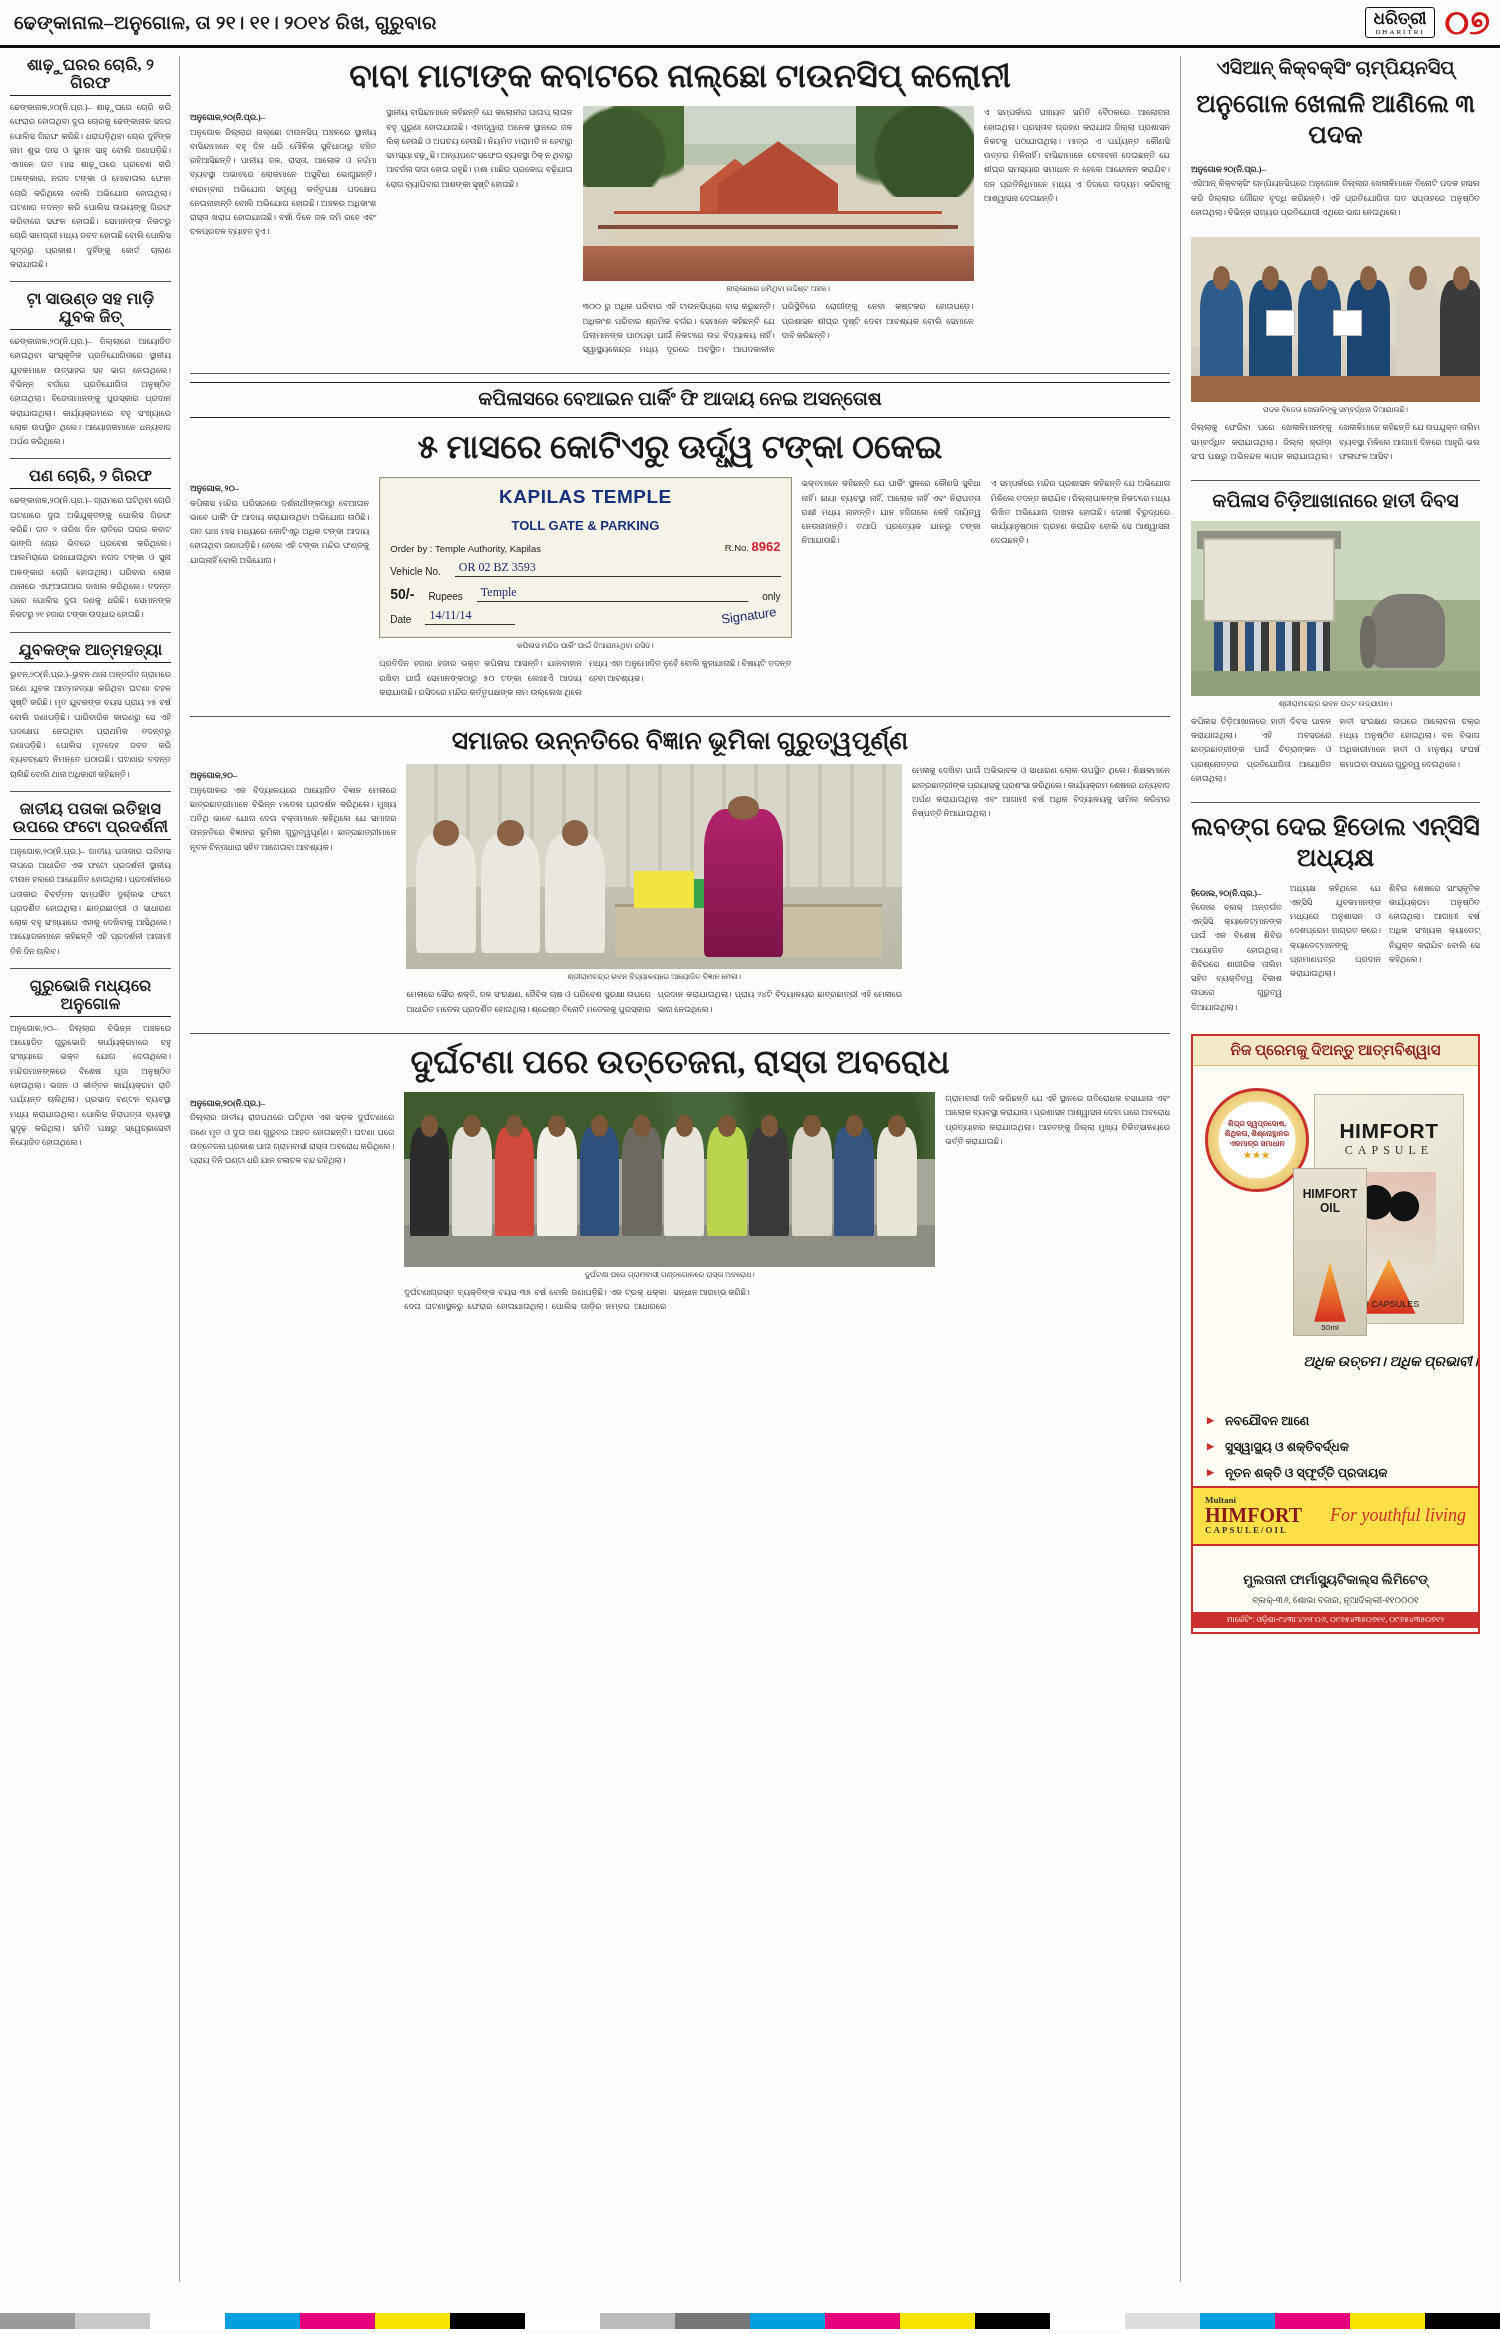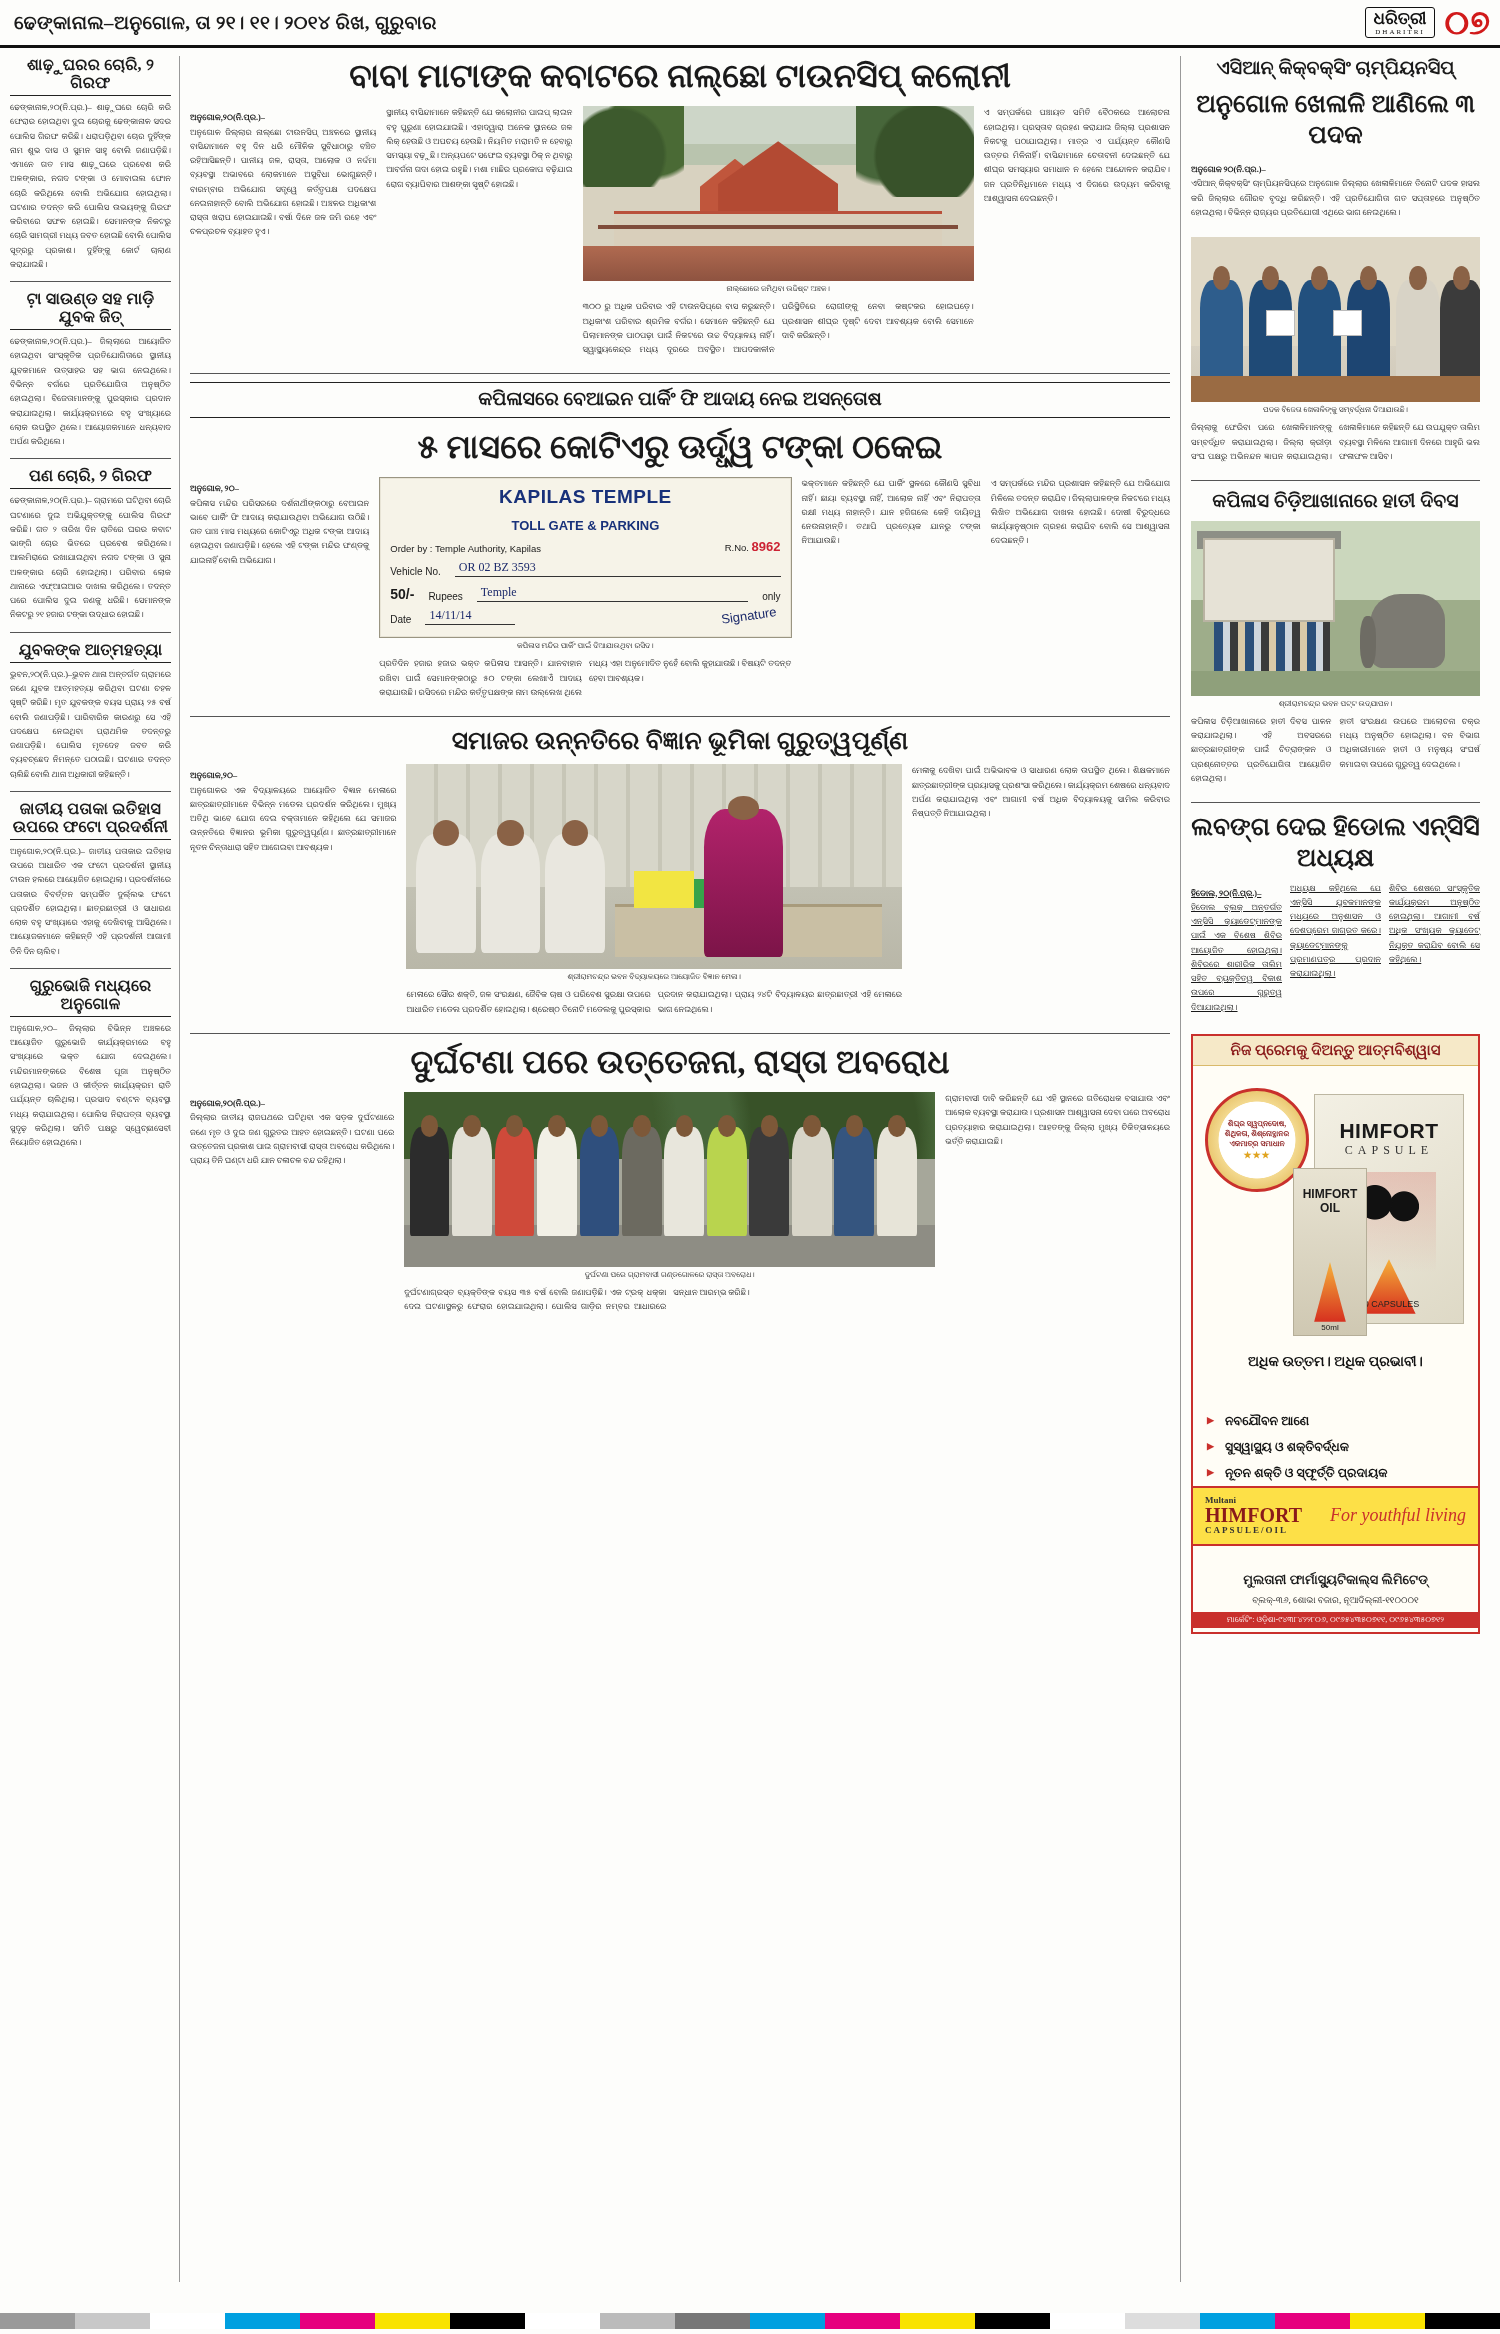--- a/index.html
+++ b/index.html
@@ -219,22 +219,22 @@
   .ad .box .flame { position:absolute; left:32%; bottom:4%; width:36%; height:24%;
      background:linear-gradient(#f6b23a,#d6301f); clip-path:polygon(50% 0,100% 100%,0 100%); }
   .ad .box .caps { position:absolute; left:0; right:0; bottom:6%; text-align:center; font-size:9px; color:#222; font-family:"Liberation Sans", sans-serif;}
   .ad .bottle {
     position:absolute; left:100px; top:132px; width:74px; height:168px;
     background:linear-gradient(#e8e3d2,#cfc8b2); border:1px solid #b5ae98;
   }
   .ad .bottle .bl { text-align:center; font-size:12px; font-weight:bold; margin-top:18px; font-family:"Liberation Sans", sans-serif; }
   .ad .bottle .fl { position:absolute; left:28%; bottom:8%; width:44%; height:36%;
      background:linear-gradient(#f6b23a,#d6301f); clip-path:polygon(50% 0,100% 100%,0 100%); }
-  .ad .tagline { position:absolute; left:0; right:0; top:318px; text-align:center;
-     font-size:14px; font-weight:bold; color:#111; }
+  .ad .tagline { position:absolute; left:0; right:0; top:318px; text-align:right;
+     font-size:14px; font-weight:bold; color:#111;font-style:italic; }
   .ad ul { list-style:none; margin:348px 0 0 0; padding:0 14px; }
   .ad li { font-size:12.5px; margin:11px 0; position:relative; padding-left:18px; font-weight:bold; color:#111; }
   .ad li:before { content:"\25B6"; position:absolute; left:0; top:1px; color:#c9302c; font-size:9px; }
   .ad .footerbar {
     position:absolute; left:0; right:0; bottom:86px; height:60px;
     background:#fde047; border-top:2px solid #c9302c; border-bottom:2px solid #c9302c;
     display:flex; align-items:center; justify-content:space-between; padding:0 12px;
   }
   .ad .footerbar .fb-l { font-size:20px; font-weight:bold; color:#8a1a1a; line-height:1.05; }
   .ad .footerbar .fb-l small { display:block; font-size:9px; color:#333; letter-spacing:2px; }
@@ -552,21 +552,21 @@
         <div style="display:flex; gap:8px;">
           <div style="flex:1 1 0;" class="body-sm">କପିଳାସ ଚିଡ଼ିଆଖାନାରେ ହାତୀ ଦିବସ ପାଳନ କରାଯାଇଥିଲା। ଏହି ଅବସରରେ ଛାତ୍ରଛାତ୍ରୀଙ୍କ ପାଇଁ ଚିତ୍ରାଙ୍କନ ଓ ପ୍ରଶ୍ନୋତ୍ତର ପ୍ରତିଯୋଗିତା ଆୟୋଜିତ ହୋଇଥିଲା।</div>
           <div style="flex:1 1 0;" class="body-sm">ହାତୀ ସଂରକ୍ଷଣ ଉପରେ ଆଲୋଚନା ଚକ୍ର ମଧ୍ୟ ଅନୁଷ୍ଠିତ ହୋଇଥିଲା। ବନ ବିଭାଗ ଅଧିକାରୀମାନେ ହାତୀ ଓ ମନୁଷ୍ୟ ସଂଘର୍ଷ କମାଇବା ଉପରେ ଗୁରୁତ୍ୱ ଦେଇଥିଲେ।</div>
         </div>
       </div>
 
       <div class="rule"></div>
 
       <div>
         <div class="hl-lg">ଲବଙ୍ଗ ଦେଇ ହିଡୋଲ ଏନ୍‌ସିସି ଅଧ୍ୟକ୍ଷ</div>
-        <div style="display:flex; gap:8px;text-decoration:underline;">
+        <div style="display:flex; gap:8px;">
           <div style="flex:1 1 0;">
             <div class="body-sm" style="display:inline;font-weight:bold;">ହିଡୋଲ, ୨୦(ନି.ପ୍ର.)–</div>
             <div class="body-sm">ହିଡୋଲ ବ୍ଲକ୍ ଅନ୍ତର୍ଗତ ଏନ୍‌ସିସି କ୍ୟାଡେଟ୍‌ମାନଙ୍କ ପାଇଁ ଏକ ବିଶେଷ ଶିବିର ଆୟୋଜିତ ହୋଇଥିଲା। ଶିବିରରେ ଶାରୀରିକ ତାଲିମ ସହିତ ବ୍ୟକ୍ତିତ୍ୱ ବିକାଶ ଉପରେ ଗୁରୁତ୍ୱ ଦିଆଯାଇଥିଲା।</div>
           </div>
           <div style="flex:1 1 0;" class="body-sm">ଅଧ୍ୟକ୍ଷ କହିଥିଲେ ଯେ ଏନ୍‌ସିସି ଯୁବକମାନଙ୍କ ମଧ୍ୟରେ ଅନୁଶାସନ ଓ ଦେଶପ୍ରେମ ଜାଗ୍ରତ କରେ। କ୍ୟାଡେଟ୍‌ମାନଙ୍କୁ ପ୍ରମାଣପତ୍ର ପ୍ରଦାନ କରାଯାଇଥିଲା।</div>
           <div style="flex:1 1 0;" class="body-sm">ଶିବିର ଶେଷରେ ସାଂସ୍କୃତିକ କାର୍ଯ୍ୟକ୍ରମ ଅନୁଷ୍ଠିତ ହୋଇଥିଲା। ଆଗାମୀ ବର୍ଷ ଅଧିକ ସଂଖ୍ୟକ କ୍ୟାଡେଟ୍ ନିଯୁକ୍ତ କରାଯିବ ବୋଲି ସେ କହିଥିଲେ।</div>
         </div>
       </div>
 
       <div class="ad">

